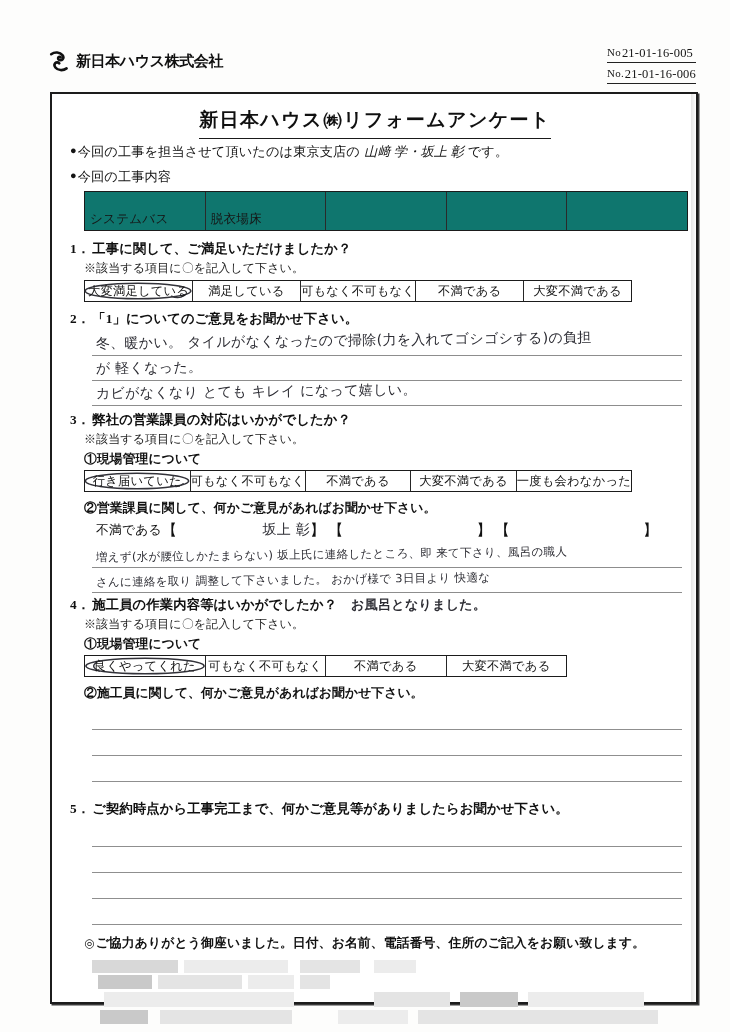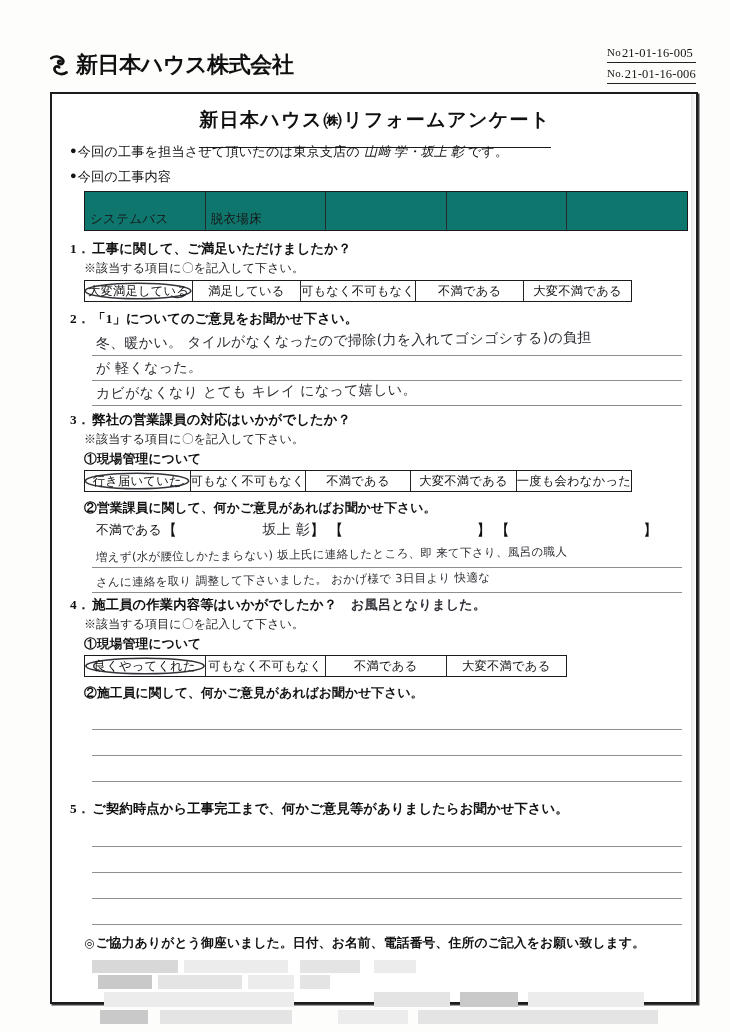--- a/index.html
+++ b/index.html
@@ -40,21 +40,21 @@
     gap: 6px;
   }
   .logo-mark {
     width: 22px; height: 23px;
     position: relative;
     flex: none;
   }
   .logo-mark svg { display: block; }
   #company-name {
     font-family: "DejaVu Sans", sans-serif;
-    font-size: 22px;
+    font-size: 15px;
     font-weight: bold;
     letter-spacing: -0.4px;
     color: #101010;
     white-space: nowrap;
   }
   #doc-numbers {
     position: absolute;
     right: 34px;
     top: 44px;
     text-align: left;
@@ -99,21 +99,21 @@
   #form-title {
     text-align: center;
     font-size: 19px;
     font-weight: bold;
     letter-spacing: 1.4px;
     margin: 3px 0 9px 0;
     color: #101010;
   }
   #form-title span {
     border-bottom: 1.6px solid #1a1a1a;
-    padding-bottom: 17px;
+    padding-bottom: 8px;
   }
 
   
   .bullet-line {
     font-size: 13.2px;
     letter-spacing: 0.1px;
     color: #141414;
     margin: 0 0 7px 0;
     line-height: 16px;
     white-space: nowrap;

